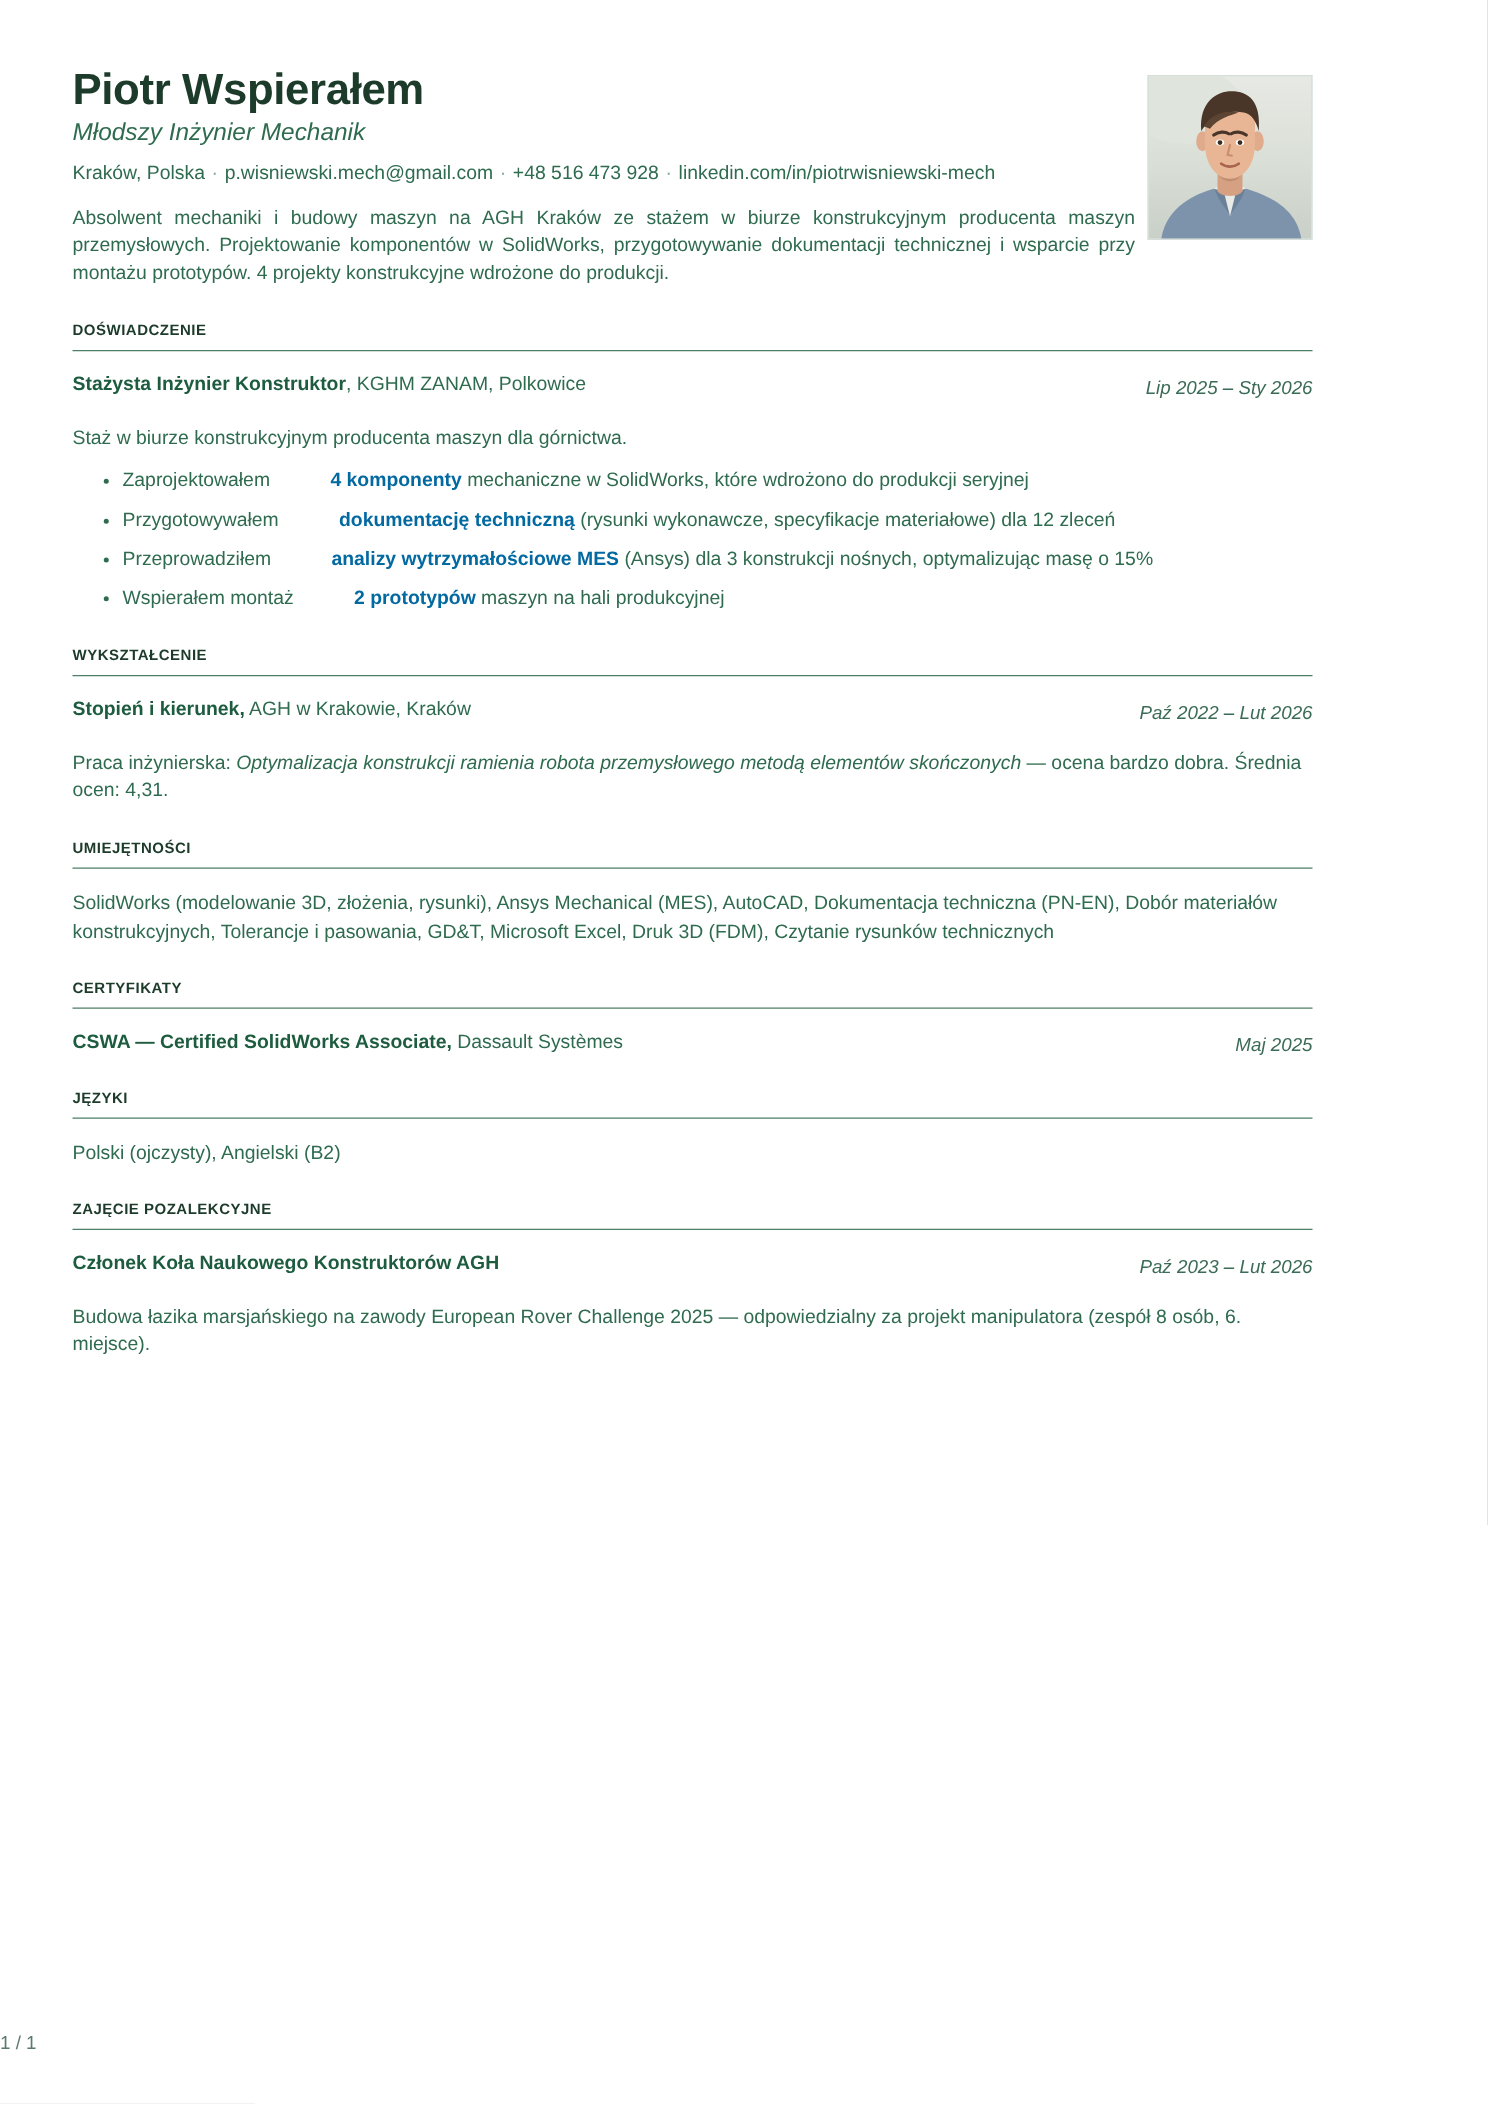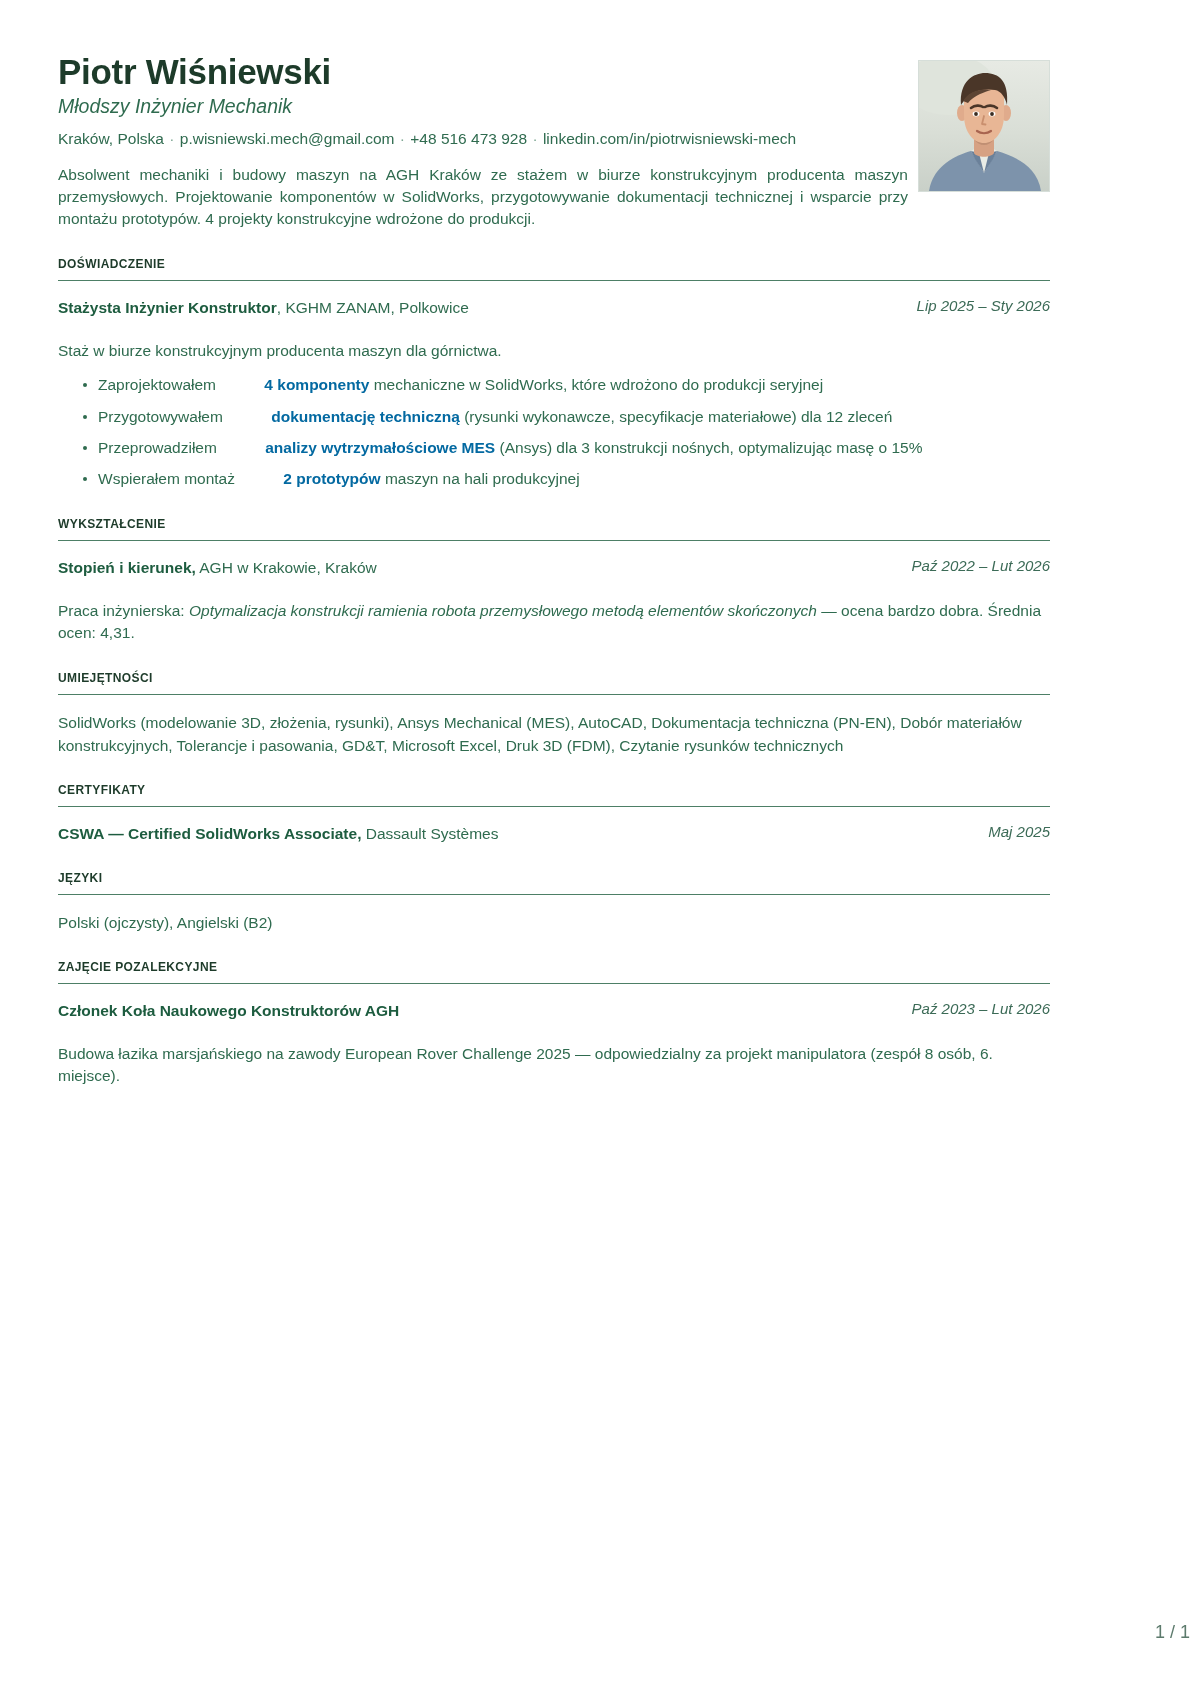--- a/index.html
+++ b/index.html
@@ -99,21 +99,21 @@
   }
   .rule {
     height: 1px;
     background: #4d7f66;
     width: 100%;
     margin-bottom: 16px;
   }
   .entry { margin-bottom: 2px; }
   .entry-head {
     display: flex;
-    align-items: flex-start;
+    align-items: flex-end;
     justify-content: space-between;
     gap: 20px;
   }
   .entry-title {
     font-size: 15.5px;
     color: #2f6b4f;
     line-height: 1.4;
   }
   .entry-title b {
     color: #1d5c3f;
@@ -169,34 +169,34 @@
     color: #2f6b4f;
     line-height: 1.5;
     max-width: 990px;
   }
 
   .footer {
     position: absolute;
     left: 0;
     right: 0;
     bottom: 40px;
-    text-align: right;
-    font-size: 18px;
+    text-align: left;
+    font-size: 15px;
     color: #5c7a6c;
   }
 </style>
 </head>
 <body>
 
 <div class="page">
   <div class="sheet">
     <div class="content">
 
       <div class="header">
-        <h1 class="name">Piotr Wiśniewski</h1>
+        <h1 class="name">Piotr Wspierałem</h1>
         <div class="role">Młodszy Inżynier Mechanik</div>
         <div class="contact">
           <span>Kraków, Polska</span>
           <span class="sep">·</span>
           <span>p.wisniewski.mech@gmail.com</span>
           <span class="sep">·</span>
           <span>+48 516 473 928</span>
           <span class="sep">·</span>
           <span>linkedin.com/in/piotrwisniewski-mech</span>
         </div>

